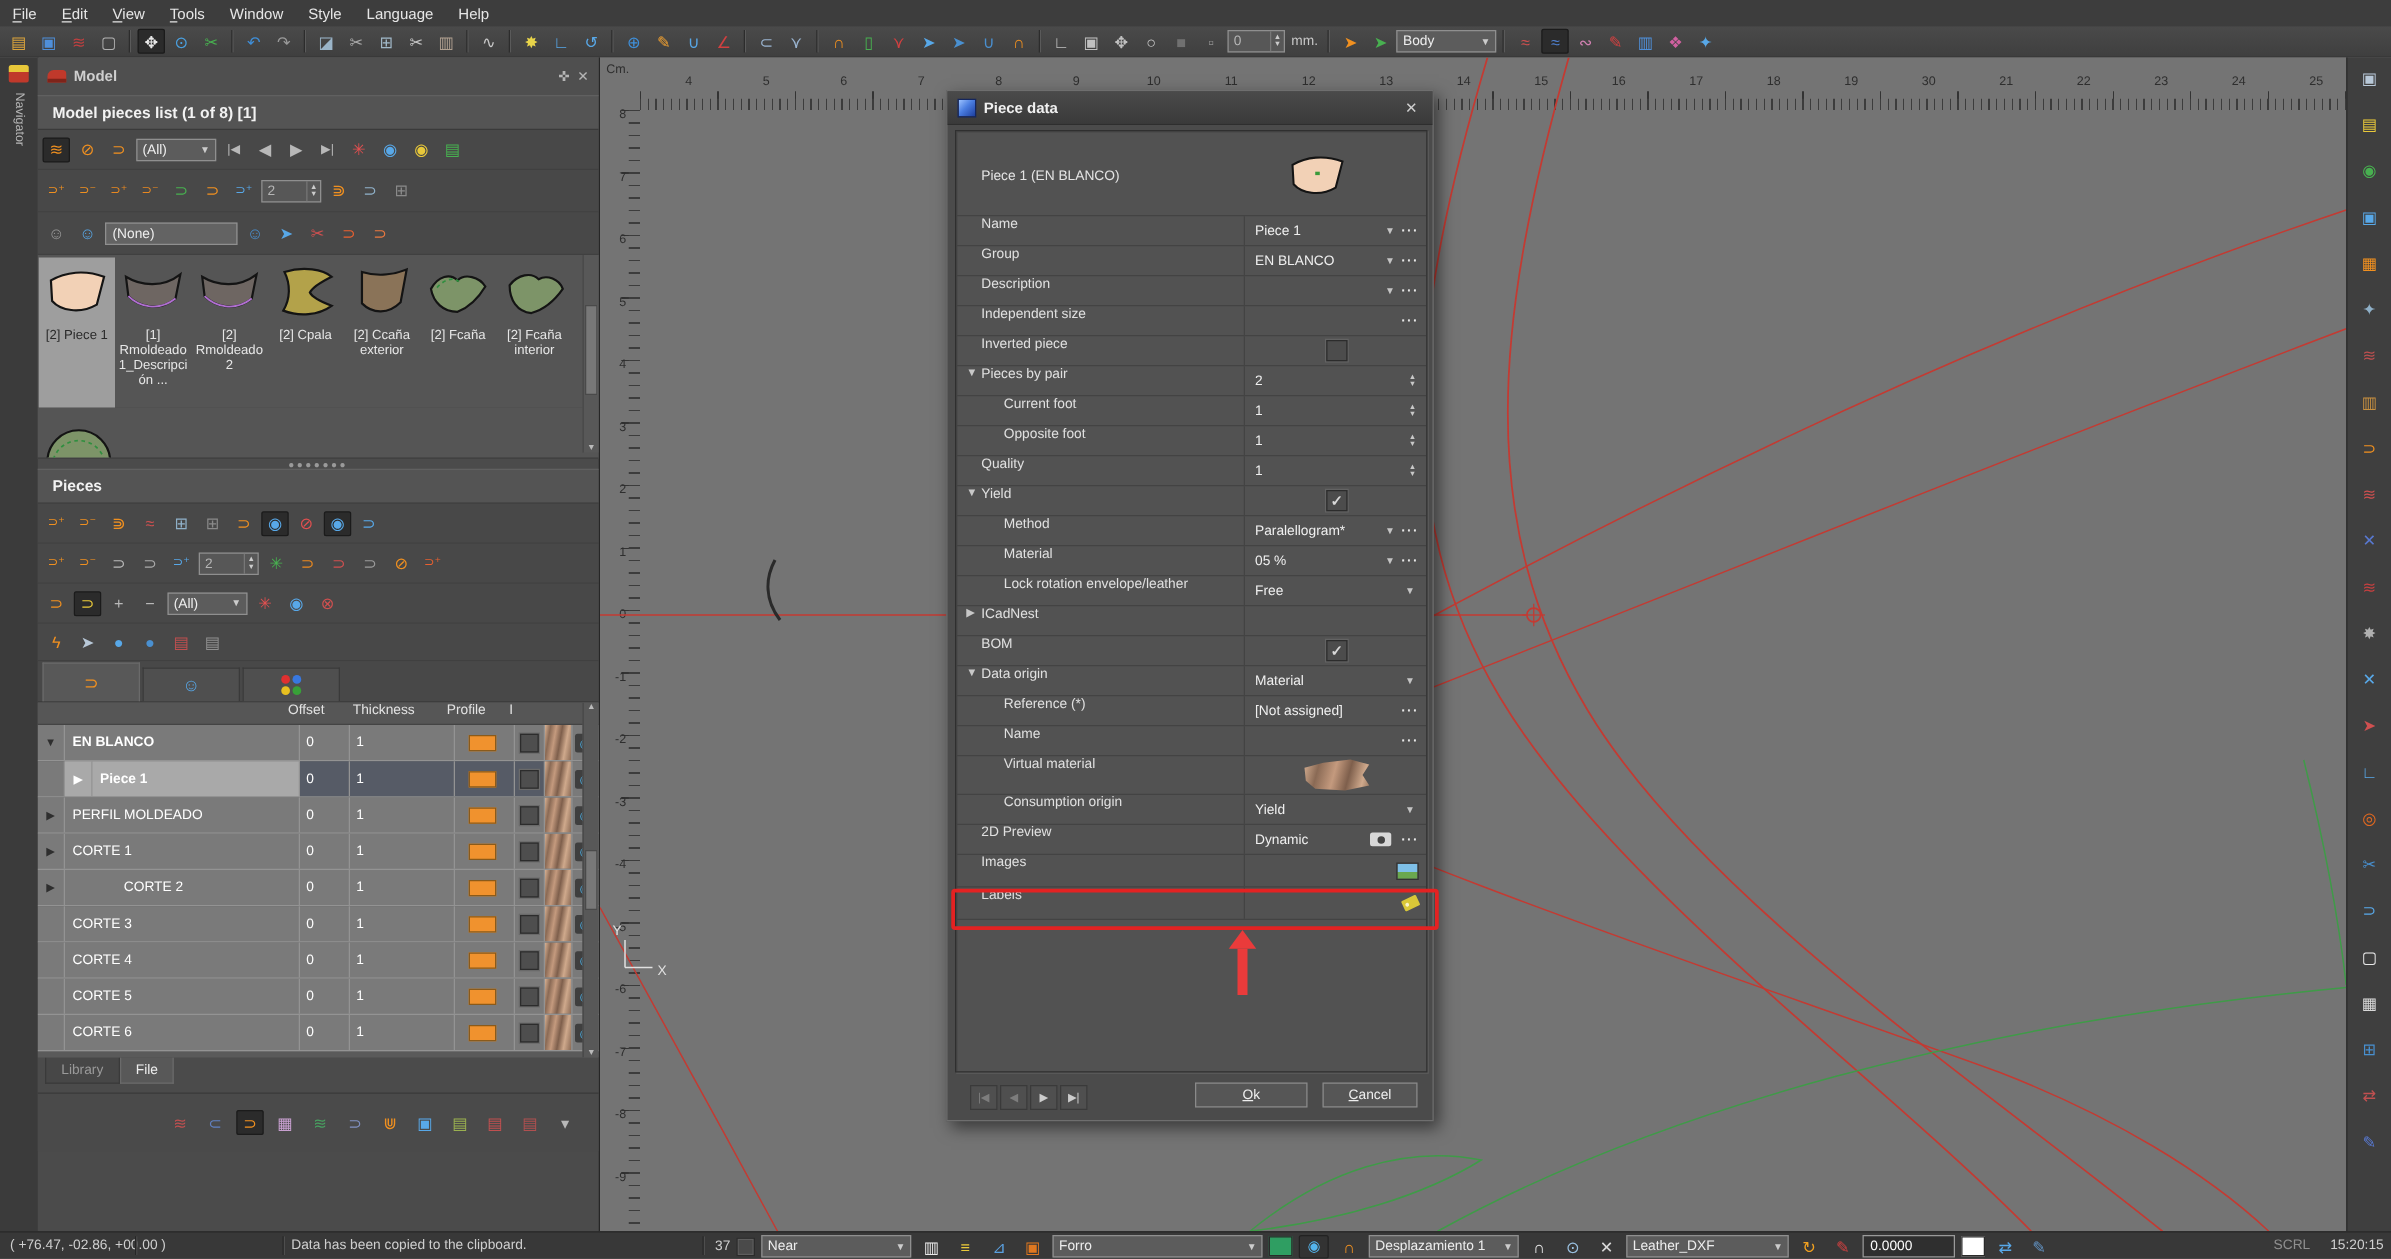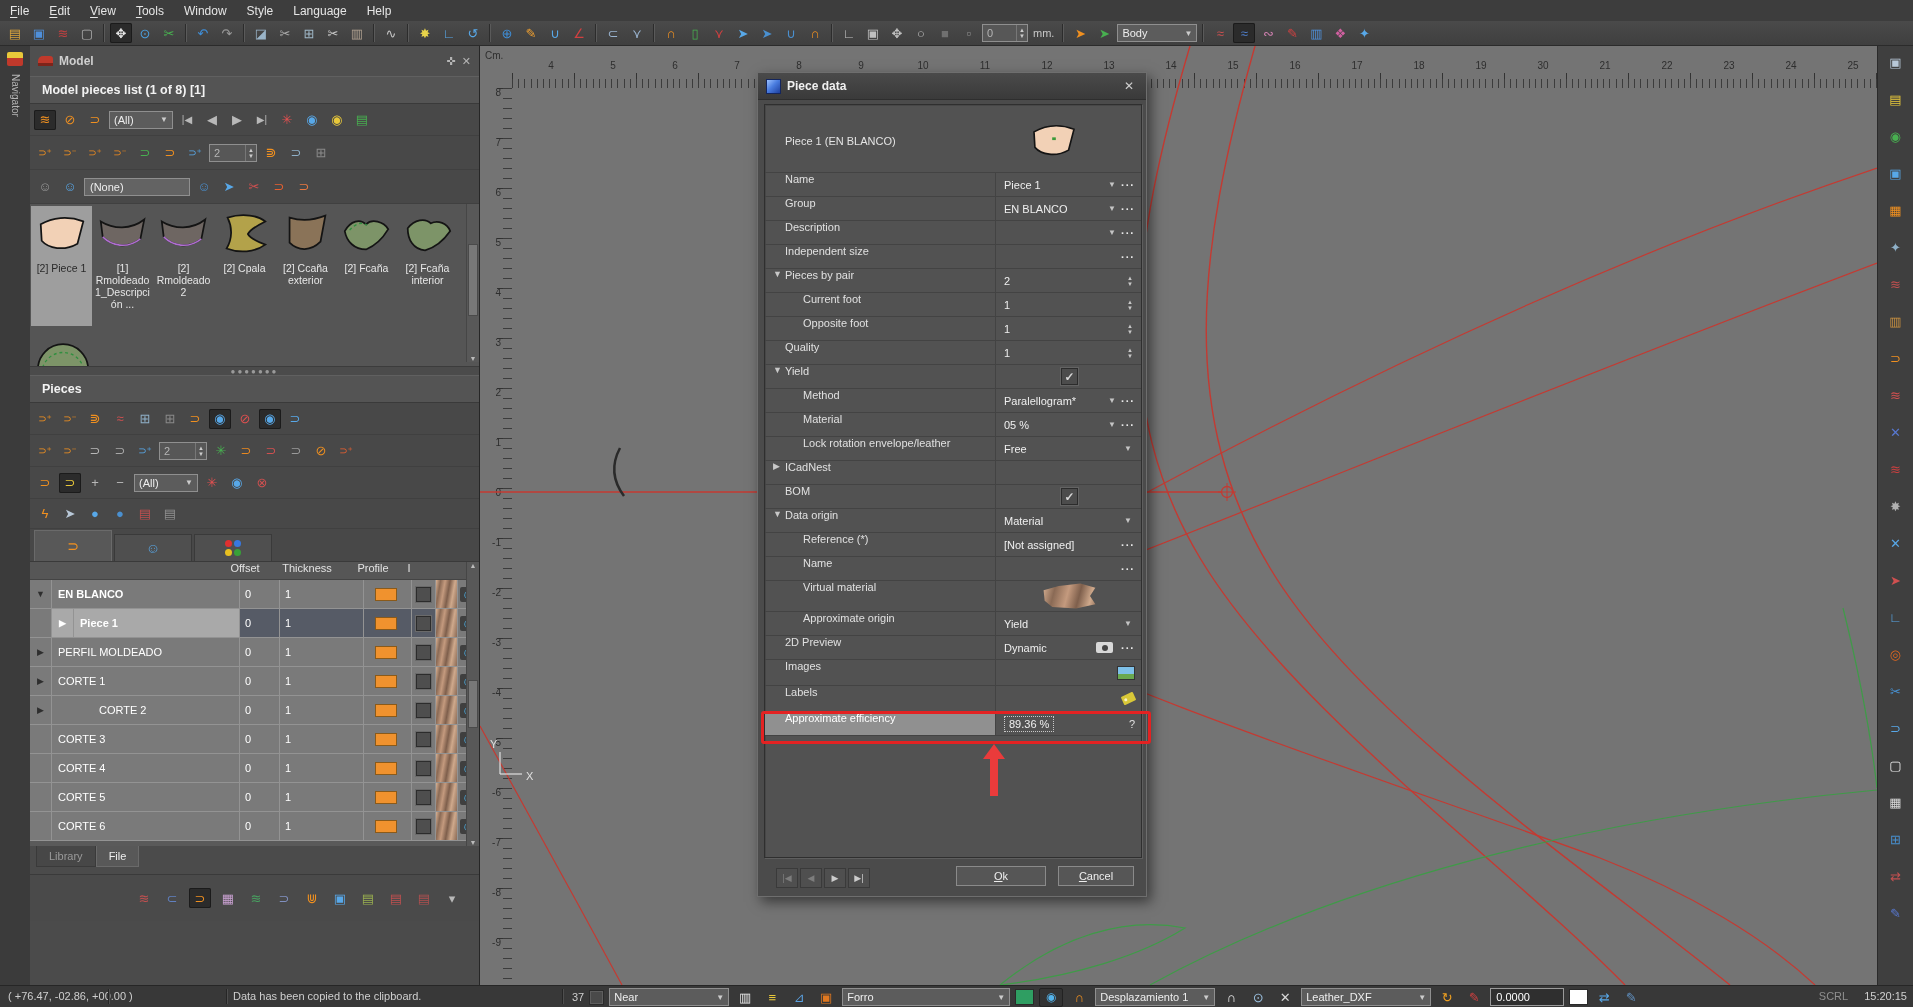--- a/index.html
+++ b/index.html
@@ -807,20 +807,28 @@
             <div class="dlab" style="padding-left: 20px;">
               <span>Independent size</span>
             </div>
             <div class="dval">
               <span class="dtext"></span>
               <span class="ddots">···</span>
             </div>
           </div>
           <div class="drow" style="height: 23px;">
             <div class="dlab" style="padding-left: 20px;">
+              <span>Inverted piece</span>
+            </div>
+            <div class="dval">
+              <div class="dchk"></div>
+            </div>
+          </div>
+          <div class="drow" style="height: 23px;">
+            <div class="dlab" style="padding-left: 20px;">
               <span class="dexp">▼</span>
               <span>Pieces by pair</span>
             </div>
             <div class="dval">
               <span class="dtext">2</span>
               <span class="dspin">
                 <i>▲</i>
                 <i>▼</i>
               </span>
             </div>
@@ -945,21 +953,21 @@
           <div class="drow" style="height: 30px;">
             <div class="dlab" style="padding-left: 38px;">
               <span>Virtual material</span>
             </div>
             <div class="dval">
               <div class="dmat"></div>
             </div>
           </div>
           <div class="drow" style="height: 23px;">
             <div class="dlab" style="padding-left: 38px;">
-              <span>Approximate origin</span>
+              <span>Consumption origin</span>
             </div>
             <div class="dval">
               <span class="dtext">Yield</span>
               <span class="darr">▼</span>
             </div>
           </div>
           <div class="drow" style="height: 23px;">
             <div class="dlab" style="padding-left: 20px;">
               <span>2D Preview</span>
             </div>
@@ -976,29 +984,20 @@
             <div class="dval">
               <span class="dimgic"></span>
             </div>
           </div>
           <div class="drow" style="height: 25px;">
             <div class="dlab" style="padding-left: 20px;">
               <span>Labels</span>
             </div>
             <div class="dval">
               <span class="dtag"></span>
-            </div>
-          </div>
-          <div class="drow row-sel" style="height: 23px;">
-            <div class="dlab" style="padding-left: 20px;">
-              <span>Approximate efficiency</span>
-            </div>
-            <div class="dval">
-              <span class="deff">89.36 %</span>
-              <span class="dhelp">?</span>
             </div>
           </div>
         </div>
     </div>
     <div id="hlrect" style="border-color: rgb(227, 34, 34);"></div>
     <div id="redarrow">
       <div class="tri" style="border-bottom-color: rgb(234, 59, 59);"></div>
         <div class="shaft" style="background: rgb(234, 59, 59);"></div>
     </div>
     <div id="dbuttons">

